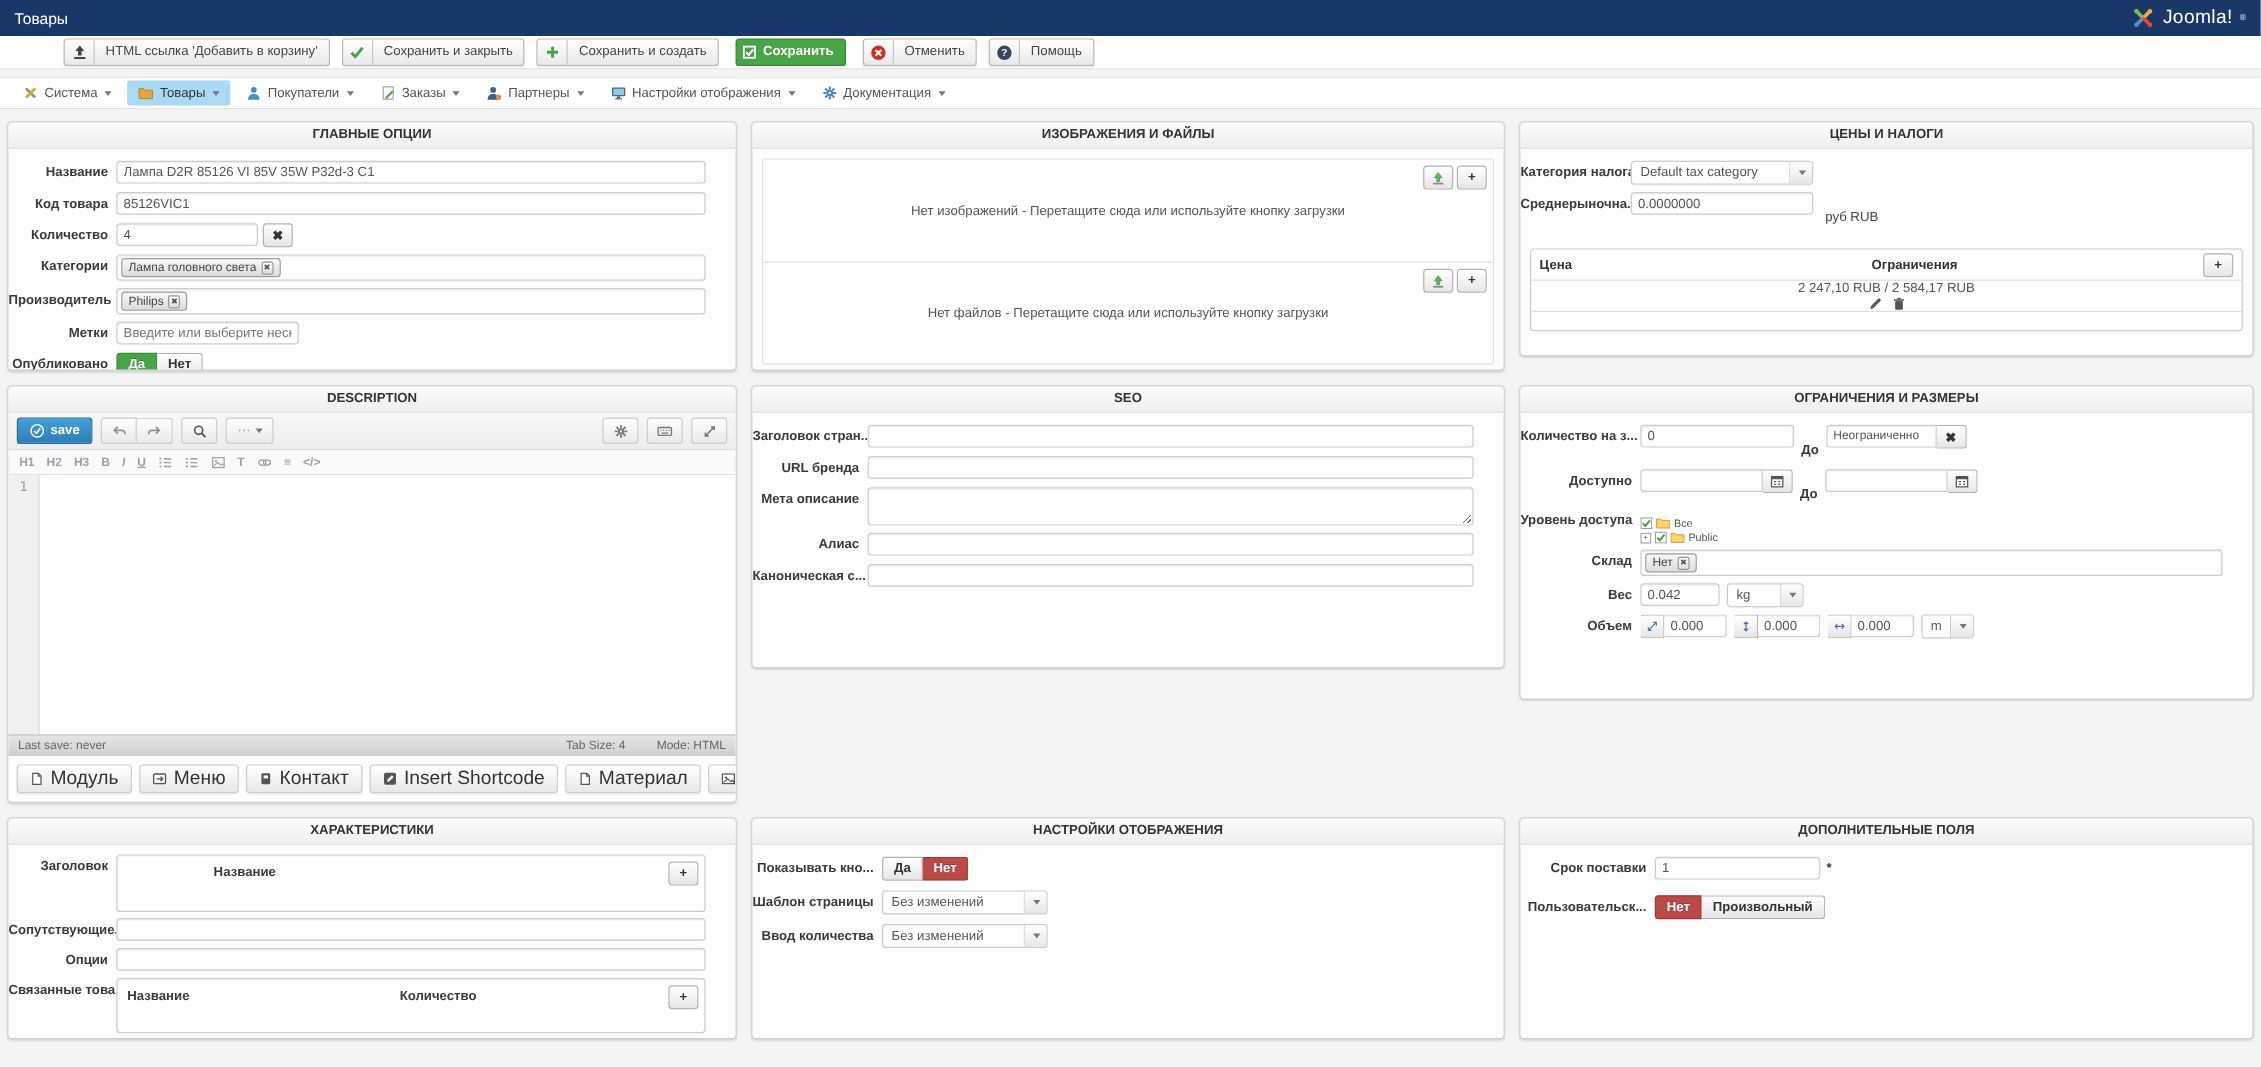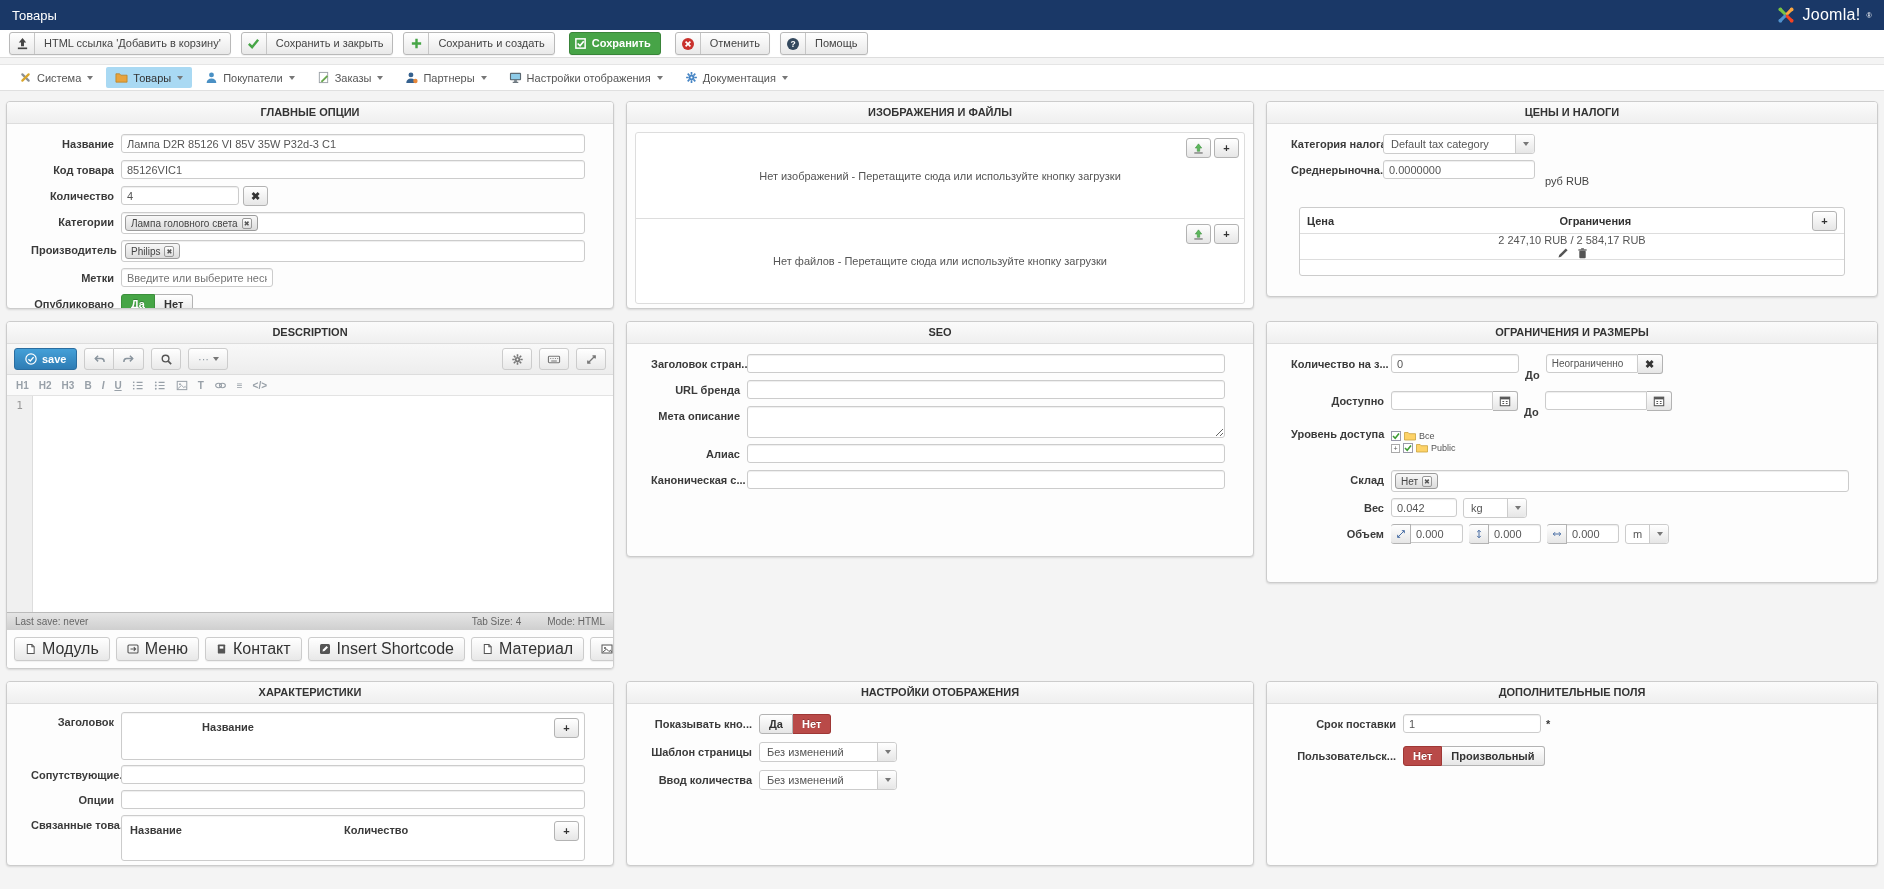--- a/index.html
+++ b/index.html
@@ -7,46 +7,46 @@
   body { font-family:"Liberation Sans", sans-serif; font-size:11px; background:#f4f4f4; color:#444; }
 
   
   .topbar { height:30px; background:#1a3867; display:flex; align-items:center; padding:0 12px; }
   .topbar-title { color:#fff; font-size:13px; }
   .brand { margin-left:auto; display:flex; align-items:center; gap:6px; color:#fff; font-size:16px; letter-spacing:.3px; }
   .brand sup { font-size:7px; }
 
   
   .toolbar { height:28px; background:#fff; border-bottom:1px solid #ddd; display:flex; align-items:center; gap:6px; padding:0 9px; }
-  .tb { display:inline-flex; align-items:stretch; height:23px; border:1px solid #b9b9b9; border-radius:3px; background:linear-gradient(#fff,#e9e9e9); box-shadow:0 1px 1px rgba(0,0,0,.06); cursor:pointer; }
+  .tb { display:inline-flex; align-items:stretch; height:23px; border:1px solid #b9b9b9; border-radius:3px; background:linear-gradient(#fff,#e9e9e9); box-shadow:0 1px 1px rgba(0,0,0,.06); cursor:pointer;margin-left:44px; }
   .tb .ic { width:25px; display:flex; align-items:center; justify-content:center; border-right:1px solid #c6c6c6; }
   .tb .lb { padding:0 9px; font-size:11px; color:#444; line-height:21px; white-space:nowrap; }
   .tb.solid { background:#47a447; border-color:#398439; }
   .tb.solid .ic { border-right:none; width:22px; }
   .tb.solid .lb { color:#fff; font-weight:bold; padding-left:0; }
 
   
   .menuwrap { background:#f4f4f4; padding-top:6px; }
   .menubar { height:27px; background:#fff; border-top:1px solid #e5e5e5; border-bottom:1px solid #e0e0e0; display:flex; align-items:center; padding:0 10px; gap:4px; }
   .mitem { display:flex; align-items:center; gap:5px; height:21px; padding:0 9px; font-size:11px; color:#555; border-radius:2px; cursor:pointer; white-space:nowrap; }
   .mitem.active { background:#a9d9f3; color:#333; }
   .caret { width:0; height:0; border-left:3.5px solid transparent; border-right:3.5px solid transparent; border-top:4px solid #777; margin-left:1px; }
 
   
   .content { padding:10px 6px 12px; display:grid; grid-template-columns:608px 628px 1fr; grid-template-rows:208px 348px 185px; gap:12px; background:#f4f4f4; }
   .panel { background:#fdfdfd; border:1px solid #ccc; border-radius:4px; box-shadow:0 1px 2px rgba(0,0,0,.12); overflow:hidden; display:flex; flex-direction:column; }
   .panel-h { flex:0 0 21px; line-height:21px; text-align:center; font-size:11px; font-weight:bold; color:#333; background:linear-gradient(#fbfbfb,#efefef); border-bottom:1px solid #ddd; }
-  .panel-b { padding:10px 24px 6px; flex:1; }
+  .panel-b { padding:10px 0 6px; flex:1; }
   .self-start { align-self:start; }
 
   
   .frow { display:flex; align-items:flex-start; margin-bottom:6px; }
   .flabel { flex:0 0 90px; text-align:right; font-size:11px; font-weight:bold; color:#3a3a3a; padding-right:7px; line-height:20px; white-space:nowrap; overflow:hidden; }
   .inp { height:19px; border:1px solid #ccc; border-radius:3px; font:11px "Liberation Sans",sans-serif; color:#555; padding:0 5px; box-shadow:inset 0 1px 1px rgba(0,0,0,.07); background:#fff; }
-  .grow { flex:1; margin-right:4px; }
+  .grow { flex:1; margin-right:25px; }
   .ta { border:1px solid #ccc; border-radius:3px; font:11px "Liberation Sans",sans-serif; color:#555; padding:2px 5px; box-shadow:inset 0 1px 1px rgba(0,0,0,.07); height:32px; resize:both; }
   .btnsq { width:25px; height:20px; border:1px solid #b3b3b3; border-radius:3px; background:linear-gradient(#fff,#e6e6e6); display:inline-flex; align-items:center; justify-content:center; font-weight:bold; color:#333; cursor:pointer; }
   .chipbox { border:1px solid #ccc; border-radius:3px; background:#fff; min-height:21px; padding:1px 2px; box-shadow:inset 0 1px 1px rgba(0,0,0,.07); }
   .chip { display:inline-flex; align-items:center; gap:4px; border:1px solid #9b9b9b; border-radius:3px; background:linear-gradient(#f8f8f8,#dcdcdc); font-size:10px; color:#444; padding:0 5px; height:16px; margin:1px; }
   .chip-x { font-size:7px; line-height:9px; border:1px solid #999; border-radius:2px; padding:0 1px; background:linear-gradient(#fff,#ddd); color:#555; cursor:pointer; }
   .toggle { display:inline-flex; }
   .tbtn { height:20px; padding:0 9px; font-size:11px; font-weight:bold; line-height:19px; border:1px solid #b3b3b3; background:linear-gradient(#fff,#e6e6e6); color:#333; cursor:pointer; }
   .tbtn:first-child { border-radius:3px 0 0 3px; }
   .tbtn:last-child { border-radius:0 3px 3px 0; border-left:0; }
   .tbtn.on-green { background:#46a546; color:#fff; border-color:#3c8f3c; text-shadow:0 -1px 0 rgba(0,0,0,.25); }
@@ -603,21 +603,21 @@
           <input class="inp" style="width: 102px;">
           <span class="btnsq">
             <svg width="12" height="12" viewBox="0 0 14 14">
                 <rect x="1.5" y="2.5" width="11" height="10" fill="#fff" stroke="#555" stroke-width="1.2"></rect>
                 <rect x="1.5" y="2.5" width="11" height="2.6" fill="#555"></rect>
                 <path d="M4 7.5 H6 M8 7.5 H10 M4 10 H6 M8 10 H10" stroke="#555" stroke-width="1.2"></path>
               </svg>
           </span>
         </span>
       </div>
-      <div class="frow" style="margin-bottom:16px;">
+      <div class="frow" style="margin-bottom:4px;">
         <span class="flabel" style="flex-basis:100px;line-height:12px;">Уровень доступа</span>
         <div class="tree">
           <div class="tree-row">
             <span>
               <svg width="10" height="10" viewBox="0 0 10 10">
                   <rect x="0.5" y="0.5" width="9" height="9" fill="#fff" stroke="#99a"></rect>
                   <path d="M2 5 L4.2 7.2 L8 2.6" stroke="#3f9c35" stroke-width="1.6" fill="none"></path>
                 </svg>
             </span>
             <span>

